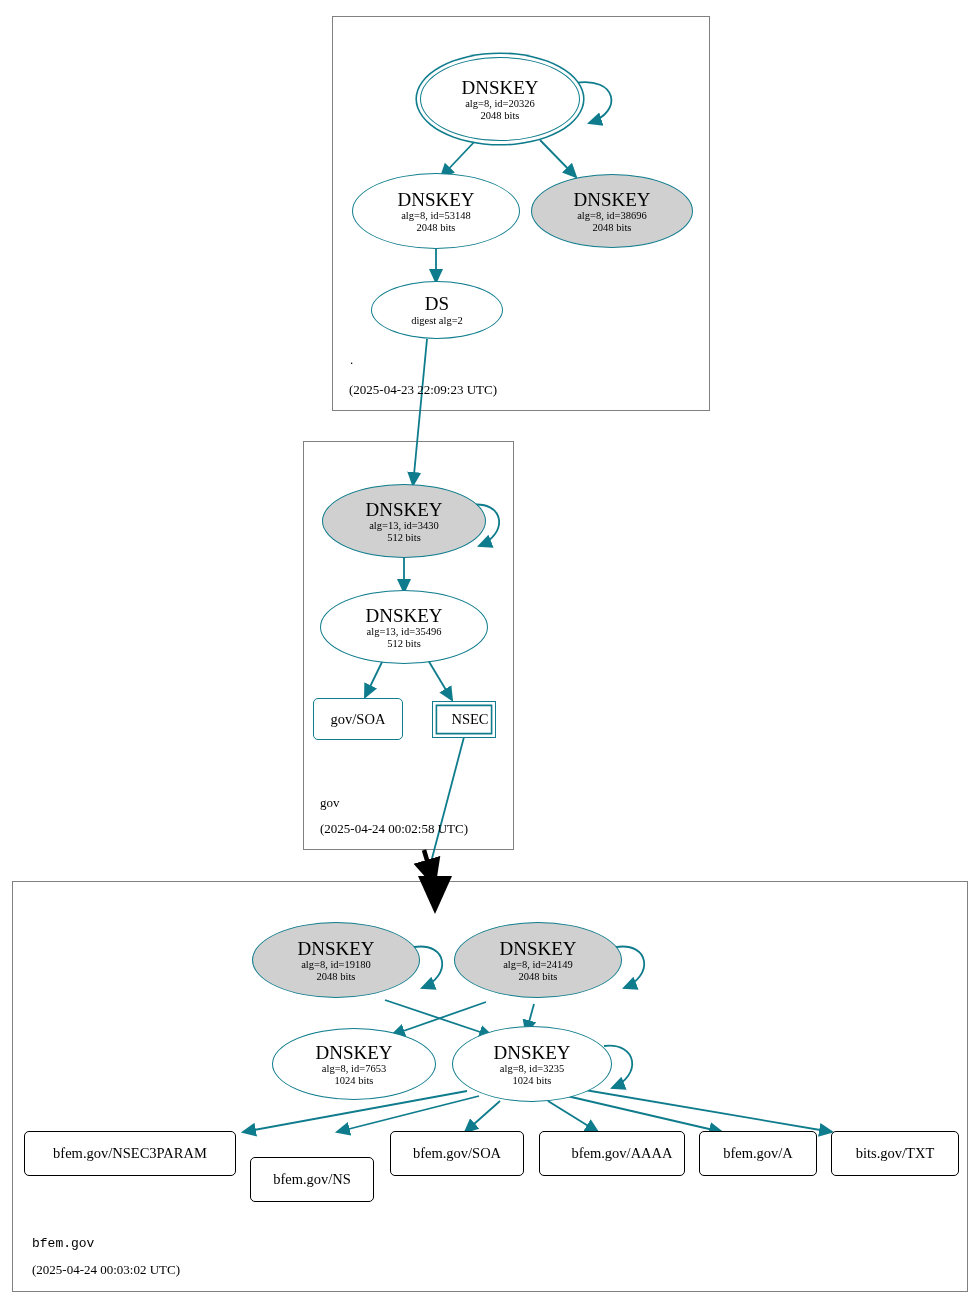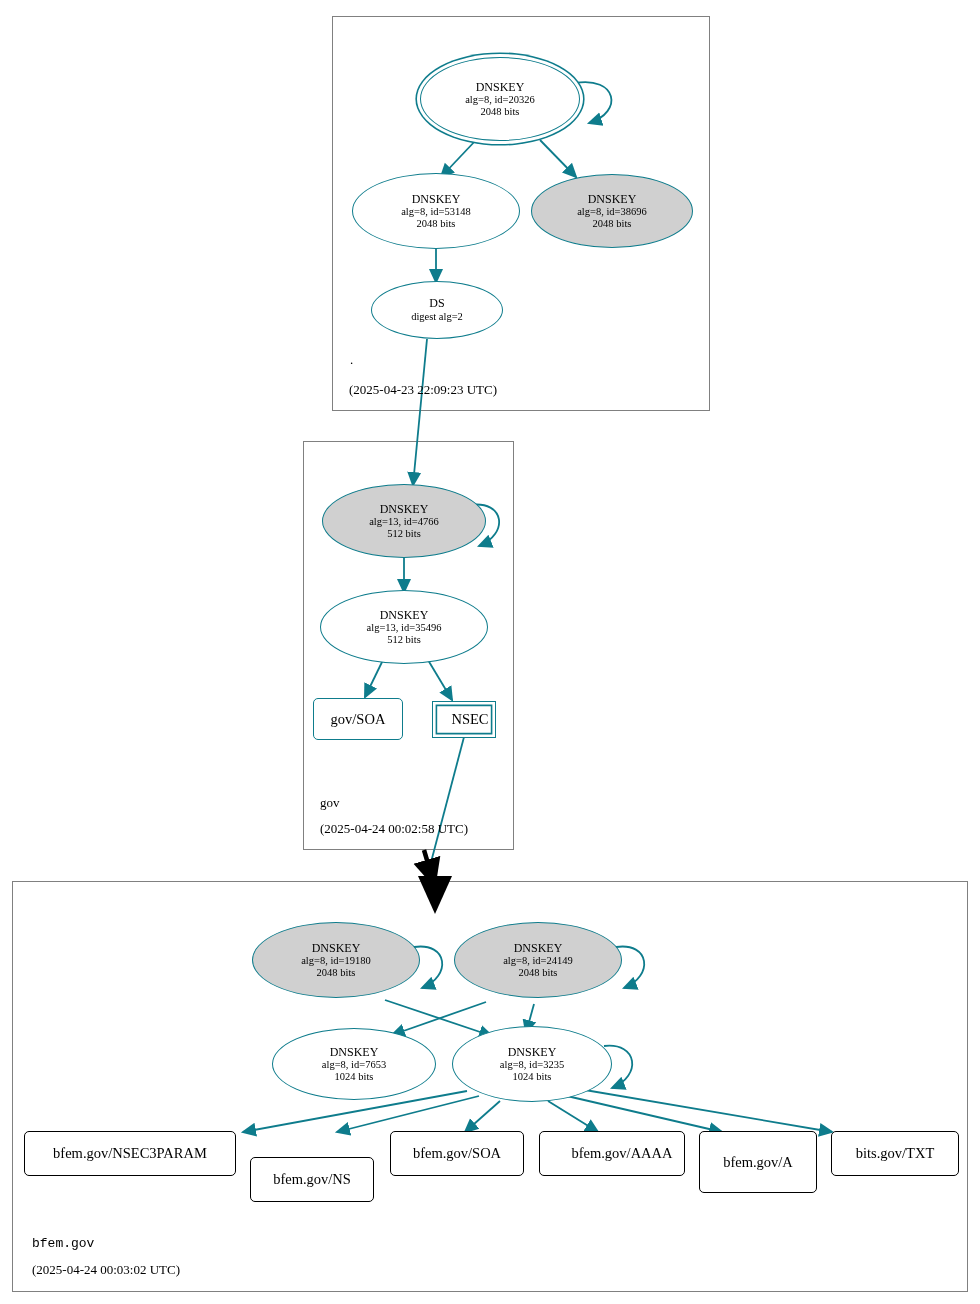--- a/index.html
+++ b/index.html
@@ -68,21 +68,21 @@
   }
   .rect {
     border: 1.6px solid #0e7c8c;
     border-radius: 0;
     background: #ffffff;
   }
   .rect.inner {
     box-shadow: inset 0 0 0 2.6px #ffffff, inset 0 0 0 4.2px #0e7c8c;
   }
   .t1 {
-    font-size: 12px;
+    font-size: 19px;
   }
   .t2 {
     font-size: 10.5px;
   }
   .label-only {
     font-size: 14.5px;
   }
 </style>
 </head>
 <body>
@@ -180,21 +180,21 @@
   <div class="node ellipse" style="left:371px; top:281px; width:132px; height:58px;">
     <div class="t1">DS</div>
     <div class="t2">digest alg=2</div>
   </div>
 
   <div class="zone-label" style="left:350px; top:352px;">.</div>
   <div class="zone-label" style="left:349px; top:382px;">(2025-04-23 22:09:23 UTC)</div>
 
   <div class="node ellipse shaded" style="left:322px; top:484px; width:164px; height:74px;">
     <div class="t1">DNSKEY</div>
-    <div class="t2">alg=13, id=4766</div>
+    <div class="t2">alg=13, id=3430</div>
     <div class="t2">512 bits</div>
   </div>
 
   <div class="node ellipse" style="left:320px; top:590px; width:168px; height:74px;">
     <div class="t1">DNSKEY</div>
     <div class="t2">alg=13, id=35496</div>
     <div class="t2">512 bits</div>
   </div>
 
   <div class="node rrset" style="left:313px; top:698px; width:90px; height:42px;">
@@ -241,21 +241,21 @@
   </div>
 
   <div class="node rrset black" style="left:390px; top:1131px; width:134px; height:45px;">
     <div class="label-only">bfem.gov/SOA</div>
   </div>
 
   <div class="node rrset black" style="left:539px; top:1131px; width:146px; height:45px;padding-left:20px;">
     <div class="label-only">bfem.gov/AAAA</div>
   </div>
 
-  <div class="node rrset black" style="left:699px; top:1131px; width:118px; height:62px;justify-content:center;">
+  <div class="node rrset black" style="left:699px; top:1131px; width:118px; height:45px;justify-content:center;">
     <div class="label-only">bfem.gov/A</div>
   </div>
 
   <div class="node rrset black" style="left:831px; top:1131px; width:128px; height:45px;">
     <div class="label-only">bits.gov/TXT</div>
   </div>
 
   <div class="zone-label" style="left:32px; top:1236px;font-family:Liberation Mono, monospace;">bfem.gov</div>
   <div class="zone-label" style="left:32px; top:1262px;">(2025-04-24 00:03:02 UTC)</div>
 

